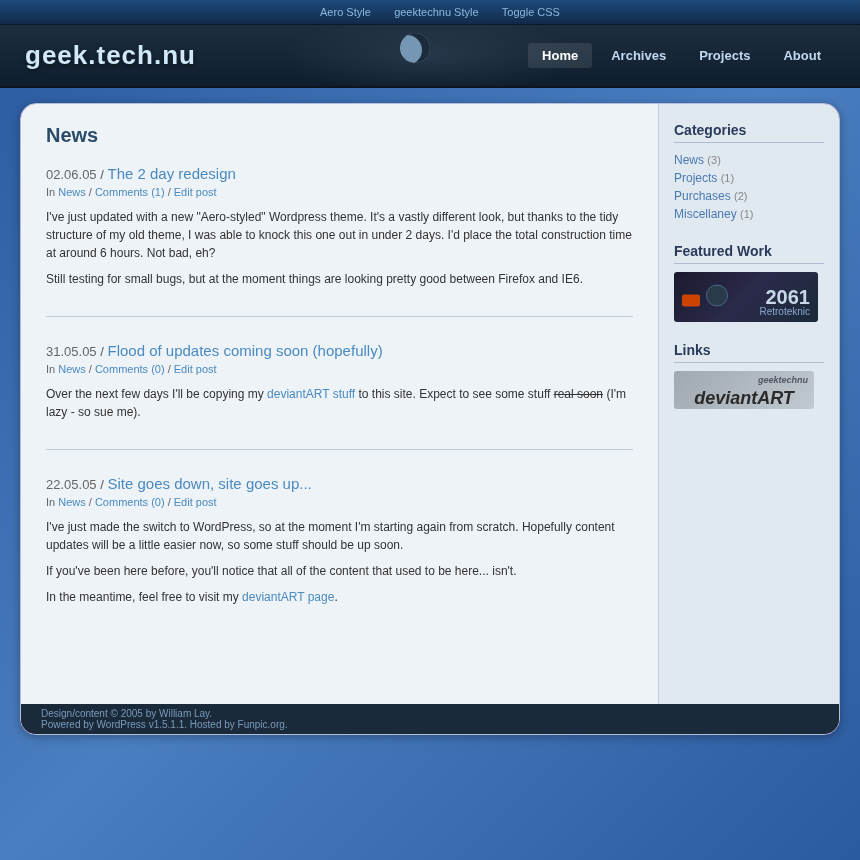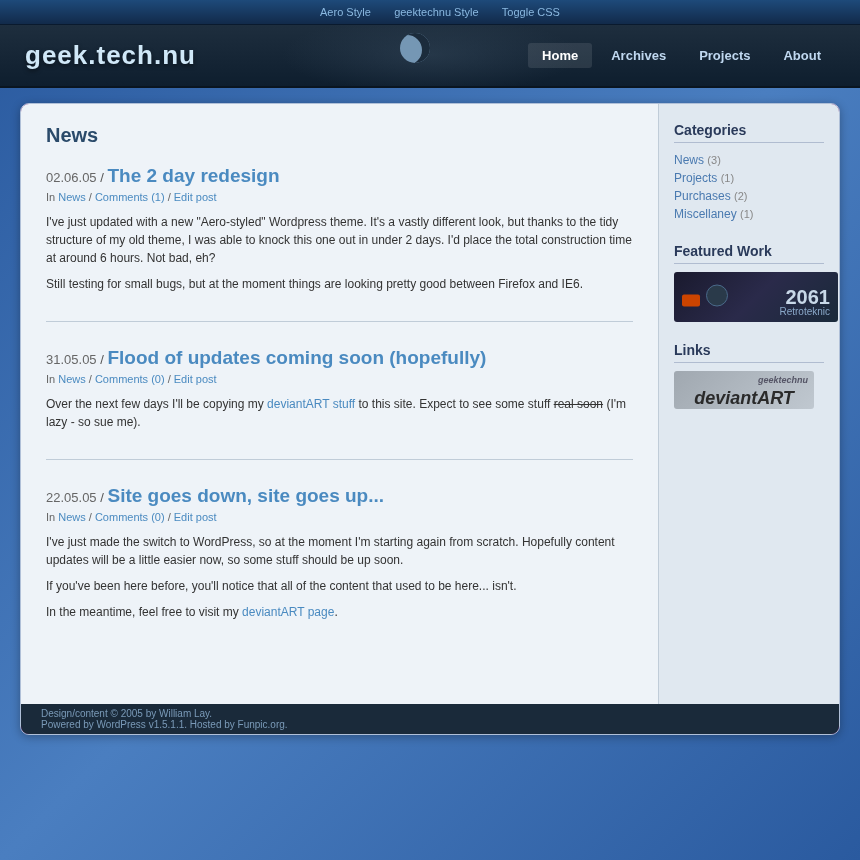--- a/index.html
+++ b/index.html
@@ -98,21 +98,21 @@
     }
     #main-nav a:hover, #main-nav a.active {
       background: rgba(255,255,255,0.1);
       color: #fff;
     }
 
     
     #wrapper {
       margin: 15px 20px;
       background: #701a75;
-      border-radius: 9px;
+      border-radius: 16px;
       border: 1px solid #b0c0d8;
       overflow: hidden;
       box-shadow: 0 2px 10px rgba(0,0,0,0.3);
     }
 
     
     #content-area {
       display: flex;
       min-height: 600px;
     }
@@ -140,22 +140,22 @@
     .post:last-child { border-bottom: none; }
 
     .post-title-line {
       font-size: 13px;
       color: #555;
       margin-bottom: 4px;
     }
     .post-title-line a {
       color: #4a8ac0;
       text-decoration: none;
-      font-size: 19px;
-      font-weight: bold;
+      font-size: 15px;
+      font-weight: normal;
     }
     .post-title-line .date { color: #666; font-size: 13px; margin-top: 28px; }
 
     .post-meta {
       font-size: 11px;
       color: #666;
       margin-bottom: 10px;
     }
     .post-meta a { color: #4a8ac0; text-decoration: none; }
 
@@ -198,21 +198,21 @@
       color: #444;
     }
     .sidebar-section ul li a {
       color: #4a7ab0;
       text-decoration: none;
     }
     .cat-count { color: #888; font-size: 11px; }
 
     
     .featured-img {
-      width: 164px;
+      width: 144px;
       height: 50px;
       background: linear-gradient(135deg, #1a1a2e 0%, #2a2a4a 50%, #1a2a3a 100%);
       border-radius: 3px;
       overflow: hidden;
       position: relative;
       margin-bottom: 8px;
     }
     .featured-img-text {
       position: absolute;
       right: 8px;

